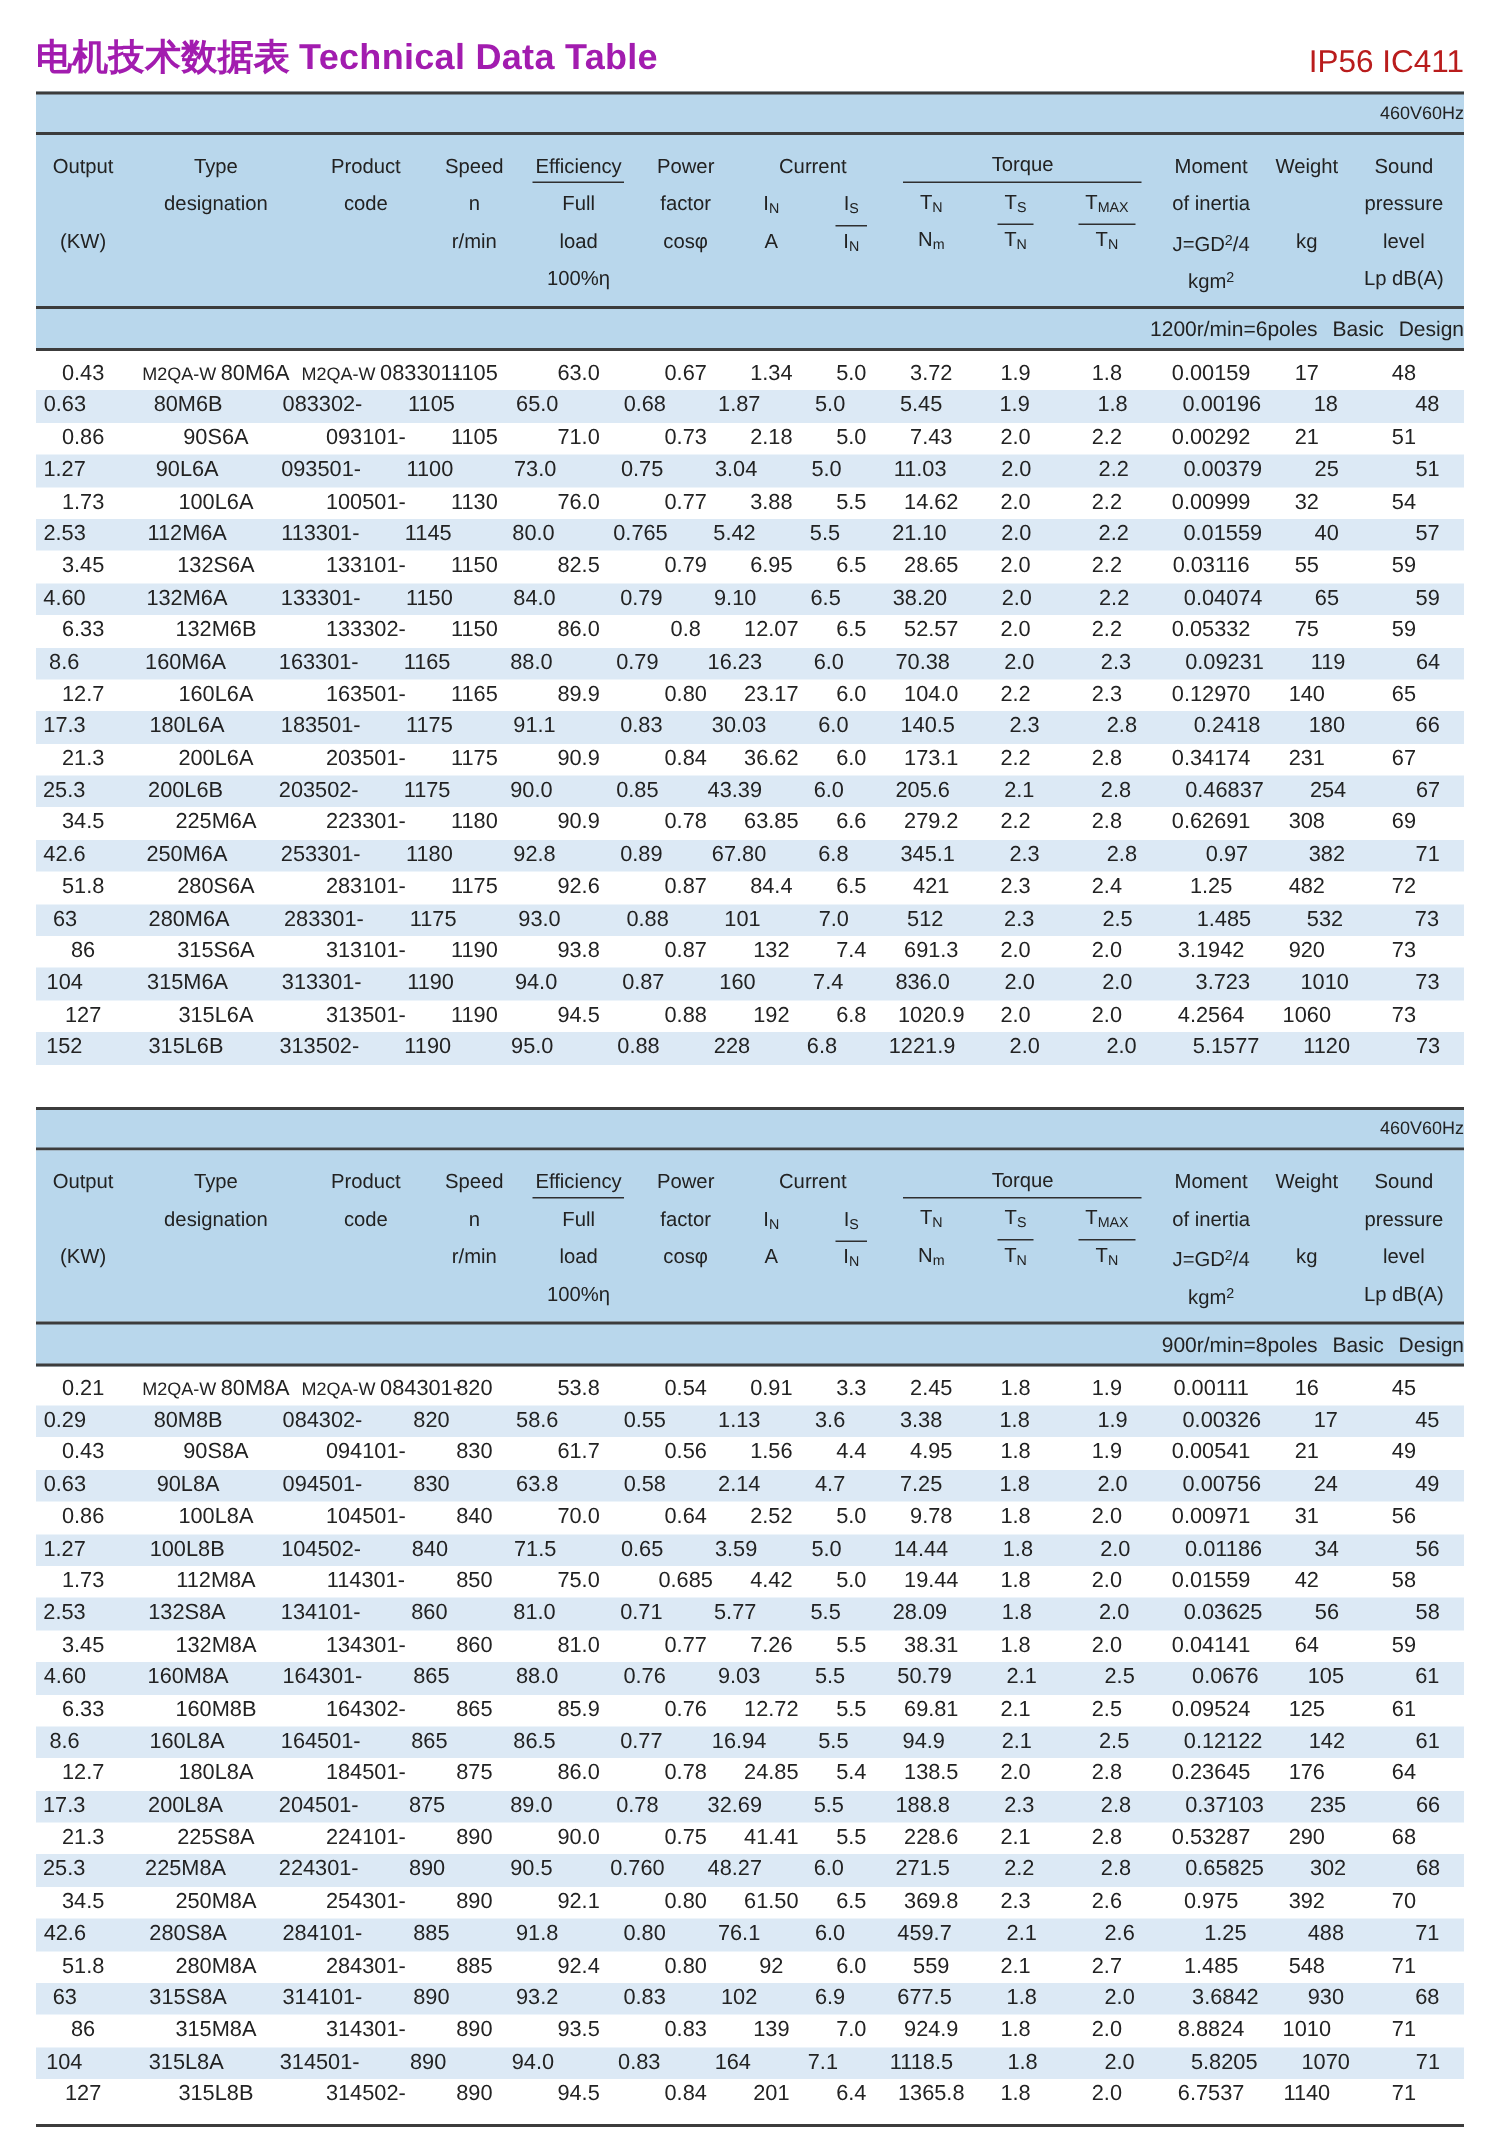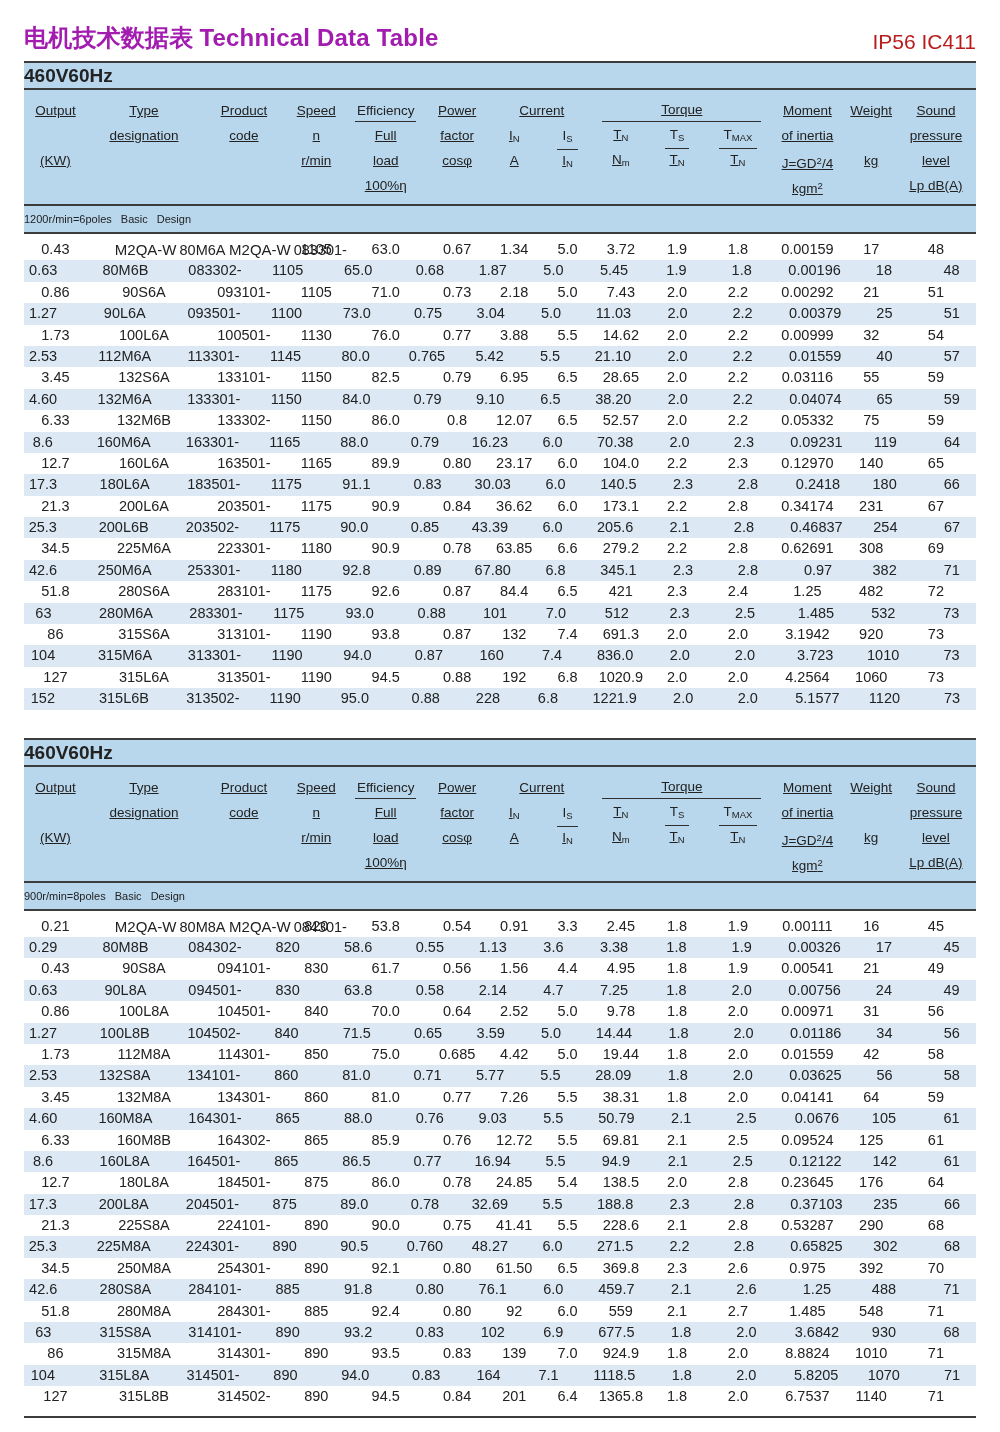--- a/index.html
+++ b/index.html
@@ -20,26 +20,26 @@
     width:952px;margin:0 auto 7px auto;display:flex;justify-content:space-between;align-items:flex-end;
   }
   .page-title{font-size:24px;font-weight:bold;color:#a21caf;letter-spacing:.2px;}
   .page-title .en{margin-left:6px;}
   .rating{font-size:21px;color:#b91c1c;}
 
   .dtable{width:952px;margin:0 auto;}
   .dtable.second{margin-top:28px;}
   .volt-band{
     background:var(--hdrblue);border-top:2px solid var(--rule);border-bottom:2px solid var(--rule);
-    height:25px;line-height:25px;text-align:left;font-size:19px;font-weight:bold;
+    height:25px;line-height:25px;text-align:right;font-size:12px;
   }
-  .thead{background:var(--hdrblue);display:flex;padding:8px 0 6px 0;font-size:13.5px;text-decoration:underline;}
+  .thead{background:var(--hdrblue);display:flex;padding:8px 0 6px 0;font-size:13.5px;}
   .pole-band{
     background:var(--hdrblue);border-top:2px solid var(--rule);border-bottom:2px solid var(--rule);
-    height:26px;line-height:26px;text-align:left;font-size:11px;word-spacing:6px;
+    height:26px;line-height:26px;text-align:right;font-size:14px;word-spacing:6px;
   }
   .tbody{padding-top:5px;}
   .bottom-rule{border-bottom:2px solid var(--rule);padding-bottom:8px;}
 
   
   .c0{width:6.6%;}  .c1{width:12%;}   .c2{width:9%;}   .c3{width:6.2%;}
   .c4{width:8.4%;}  .c5{width:6.6%;}  .c6{width:5.4%;} .c7{width:5.8%;}
   .c8{width:5.4%;}  .c9{width:6.4%;}  .c10{width:6.4%;}.c11{width:8.2%;}
   .c12{width:5.2%;} .c13{width:8.4%;}
   .g-current{width:11.2%;}
@@ -53,21 +53,21 @@
   .sc-tn{width:29.7%;} .sc-ts{width:35.15%;} .sc-tmax{width:35.15%;}
   .ulw{display:inline-block;border-bottom:1.5px solid var(--thin);line-height:21px;margin-top:2px;padding:0 2px;}
   .tql{border-bottom:1.5px solid var(--thin);width:calc(100% - 14px);margin:0 7px;box-sizing:border-box;height:24px;line-height:23px;}
   .frac{display:inline-block;border-bottom:1.5px solid var(--thin);line-height:20px;margin-top:3px;padding:0 5px;}
   sub{font-size:9.5px;vertical-align:-2px;}
   sup{font-size:9.5px;vertical-align:4px;}
 
   .trow{display:flex;height:21.4px;line-height:21.4px;font-size:14.5px;}
   .trow.alt{background:var(--altblue);gap:28px;}
   .tcell{display:block;text-align:center;box-sizing:border-box;white-space:nowrap;}
-  .pfx{font-size:15px;margin-right:3px;margin-left:28px;}
+  .pfx{font-size:12px;margin-right:3px;}
 </style>
 </head>
 <body>
 
 <div class="page">
 
   <div class="titlebar">
     <div class="page-title">
       <span class="cn">电机技术数据表</span><span class="en">Technical Data Table</span>
     </div>

